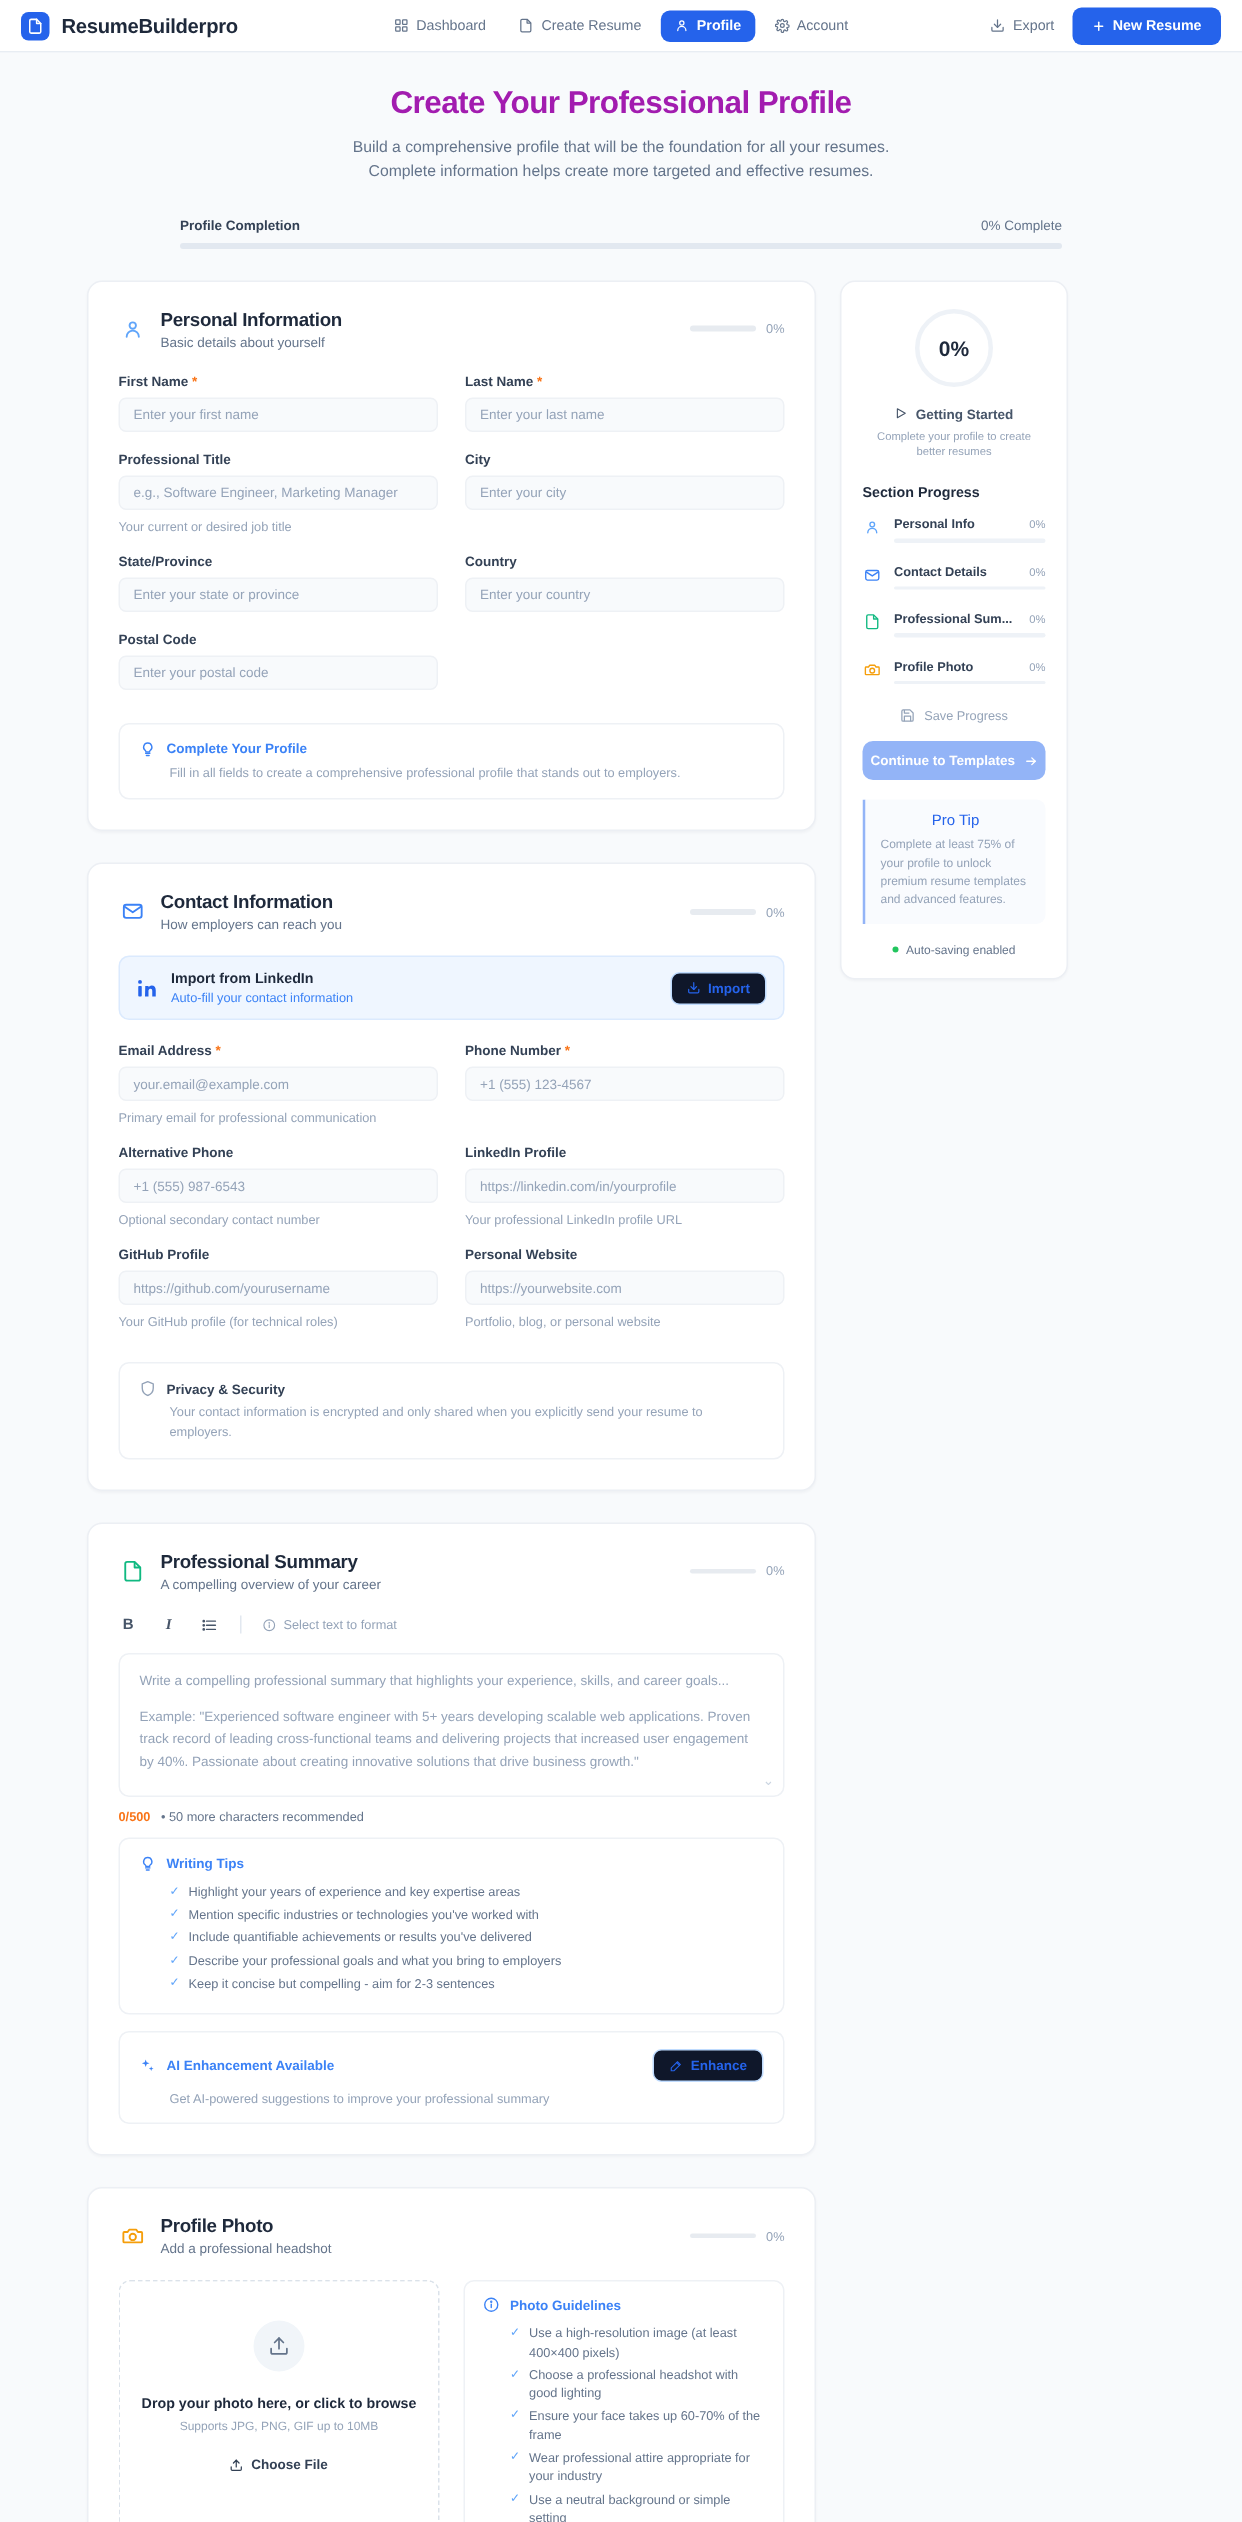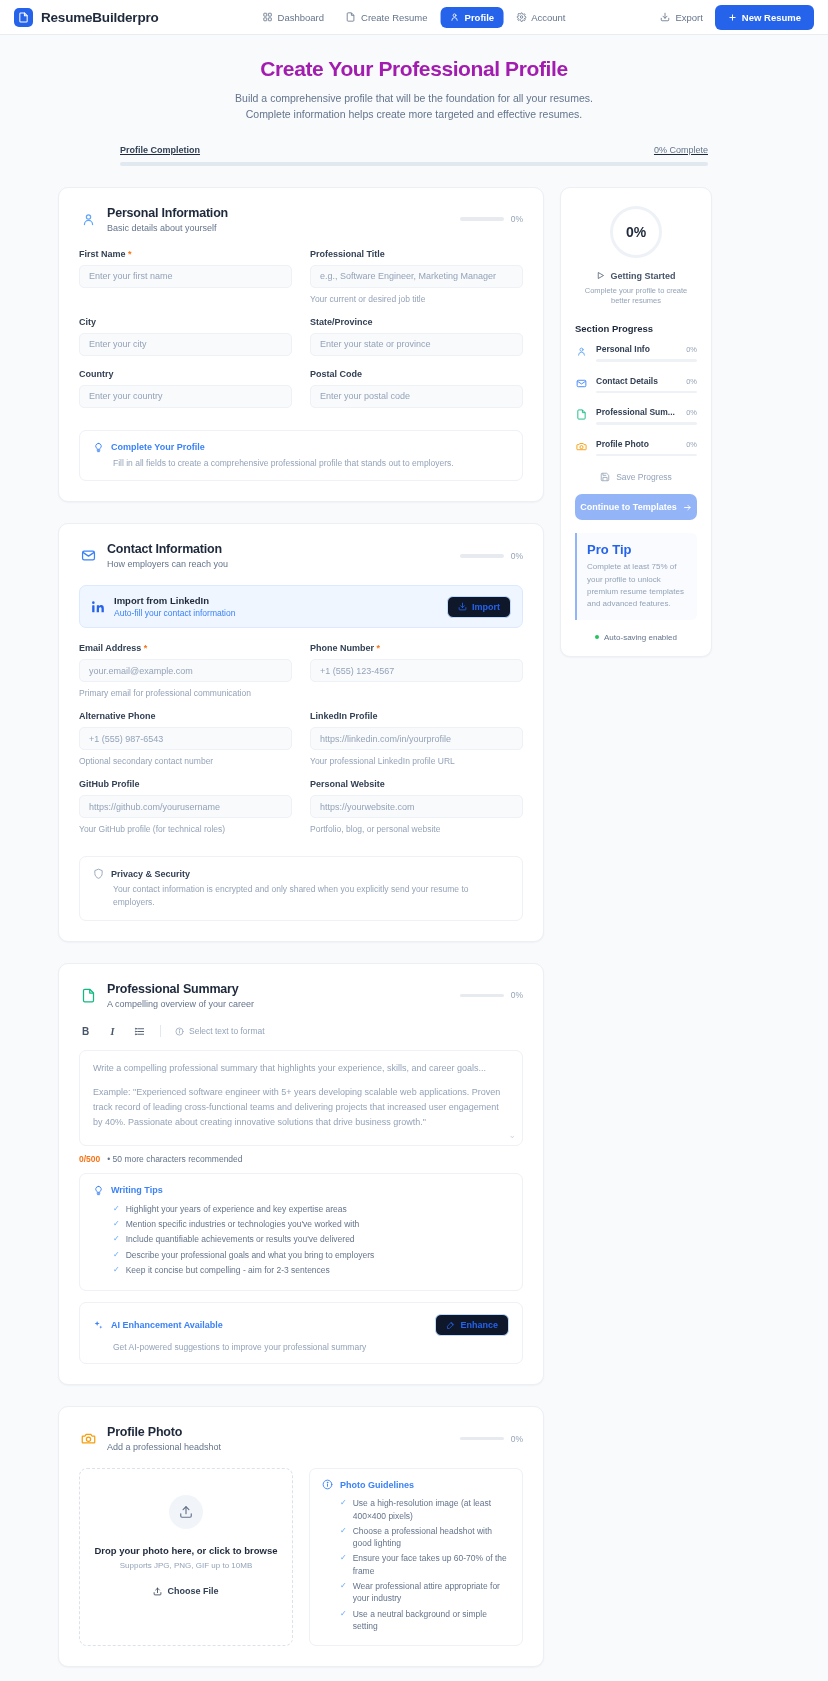--- a/index.html
+++ b/index.html
@@ -48,21 +48,21 @@
     background: #2563eb; color: #fff; font-size: 9.5px; font-weight: 600;
     padding: 7px 13px; border-radius: 6px; border: none; white-space: nowrap;
   }
 
   
   .page-head { padding: 22px 40px 0; text-align: center; }
   .page-title { font-size: 21px; font-weight: 700; color: #a21caf; letter-spacing: -0.4px; }
   .page-sub { font-size: 10.5px; color: #64748b; margin-top: 9px; line-height: 1.55; }
 
   .completion-wrap { max-width: 600px; margin: 22px auto 0; padding: 0 6px; }
-  .completion-row { display: flex; justify-content: space-between; align-items: flex-start; text-decoration: underline; }
+  .completion-row { display: flex; justify-content: space-between; align-items: flex-start; }
   .completion-label { font-size: 9px; font-weight: 700; color: #334155; }
   .completion-value { font-size: 9px; color: #64748b; }
   .completion-bar {
     margin-top: 7px; height: 4px; background: #e2e8f0; border-radius: 3px; overflow: hidden;
   }
   .completion-fill { height: 100%; width: 0%; background: #2563eb; border-radius: 3px; }
 
   
   .layout {
     display: flex; gap: 16px; padding: 21px 58px 0; align-items: flex-start;
@@ -193,21 +193,21 @@
   .save-t { font-size: 8.5px; color: #94a3b8; }
   .btn-continue {
     width: 100%; background: #93b4f7; color: #fff; border: none; border-radius: 7px;
     padding: 8px 0; font-size: 9px; font-weight: 600;
     display: flex; align-items: center; justify-content: center; gap: 6px;
   }
   .protip {
     margin-top: 13px; border-left: 2px solid #93b4f7; background: #f9fbfe;
     border-radius: 0 6px 6px 0; padding: 9px 10px;
   }
-  .protip-t { font-size: 13px; font-weight: 700; color: #2563eb; }
+  .protip-t { font-size: 10px; font-weight: 400; color: #2563eb; text-align: center; }
   .protip-b { font-size: 8px; color: #94a3b8; line-height: 1.55; margin-top: 4px; }
   .autosave { display: flex; align-items: center; justify-content: center; gap: 5px; margin-top: 13px; }
   .dot { width: 4px; height: 4px; border-radius: 50%; background: #22c55e; }
   .autosave-t { font-size: 8px; color: #64748b; }
   svg { display: block; }
 </style>
 </head>
 <body>
 
 <div class="topnav">
@@ -322,20 +322,24 @@
         <div class="card-prog">
           <div class="card-prog-bar"></div>
           <span class="card-prog-val">0%</span>
         </div>
       </div>
 
       <div class="grid2">
         <div class="field">
           <label class="field-label"><span>First Name</span> <span class="req">*</span></label>
           <div class="input">Enter your first name</div>
+        </div>
+        <div class="field">
+          <label class="field-label"><span>Last Name</span> <span class="req">*</span></label>
+          <div class="input">Enter your last name</div>
         </div>
 
         <div class="field">
           <label class="field-label">Professional Title</label>
           <div class="input">e.g., Software Engineer, Marketing Manager</div>
           <span class="helper">Your current or desired job title</span>
         </div>
         <div class="field">
           <label class="field-label">City</label>
           <div class="input">Enter your city</div>

